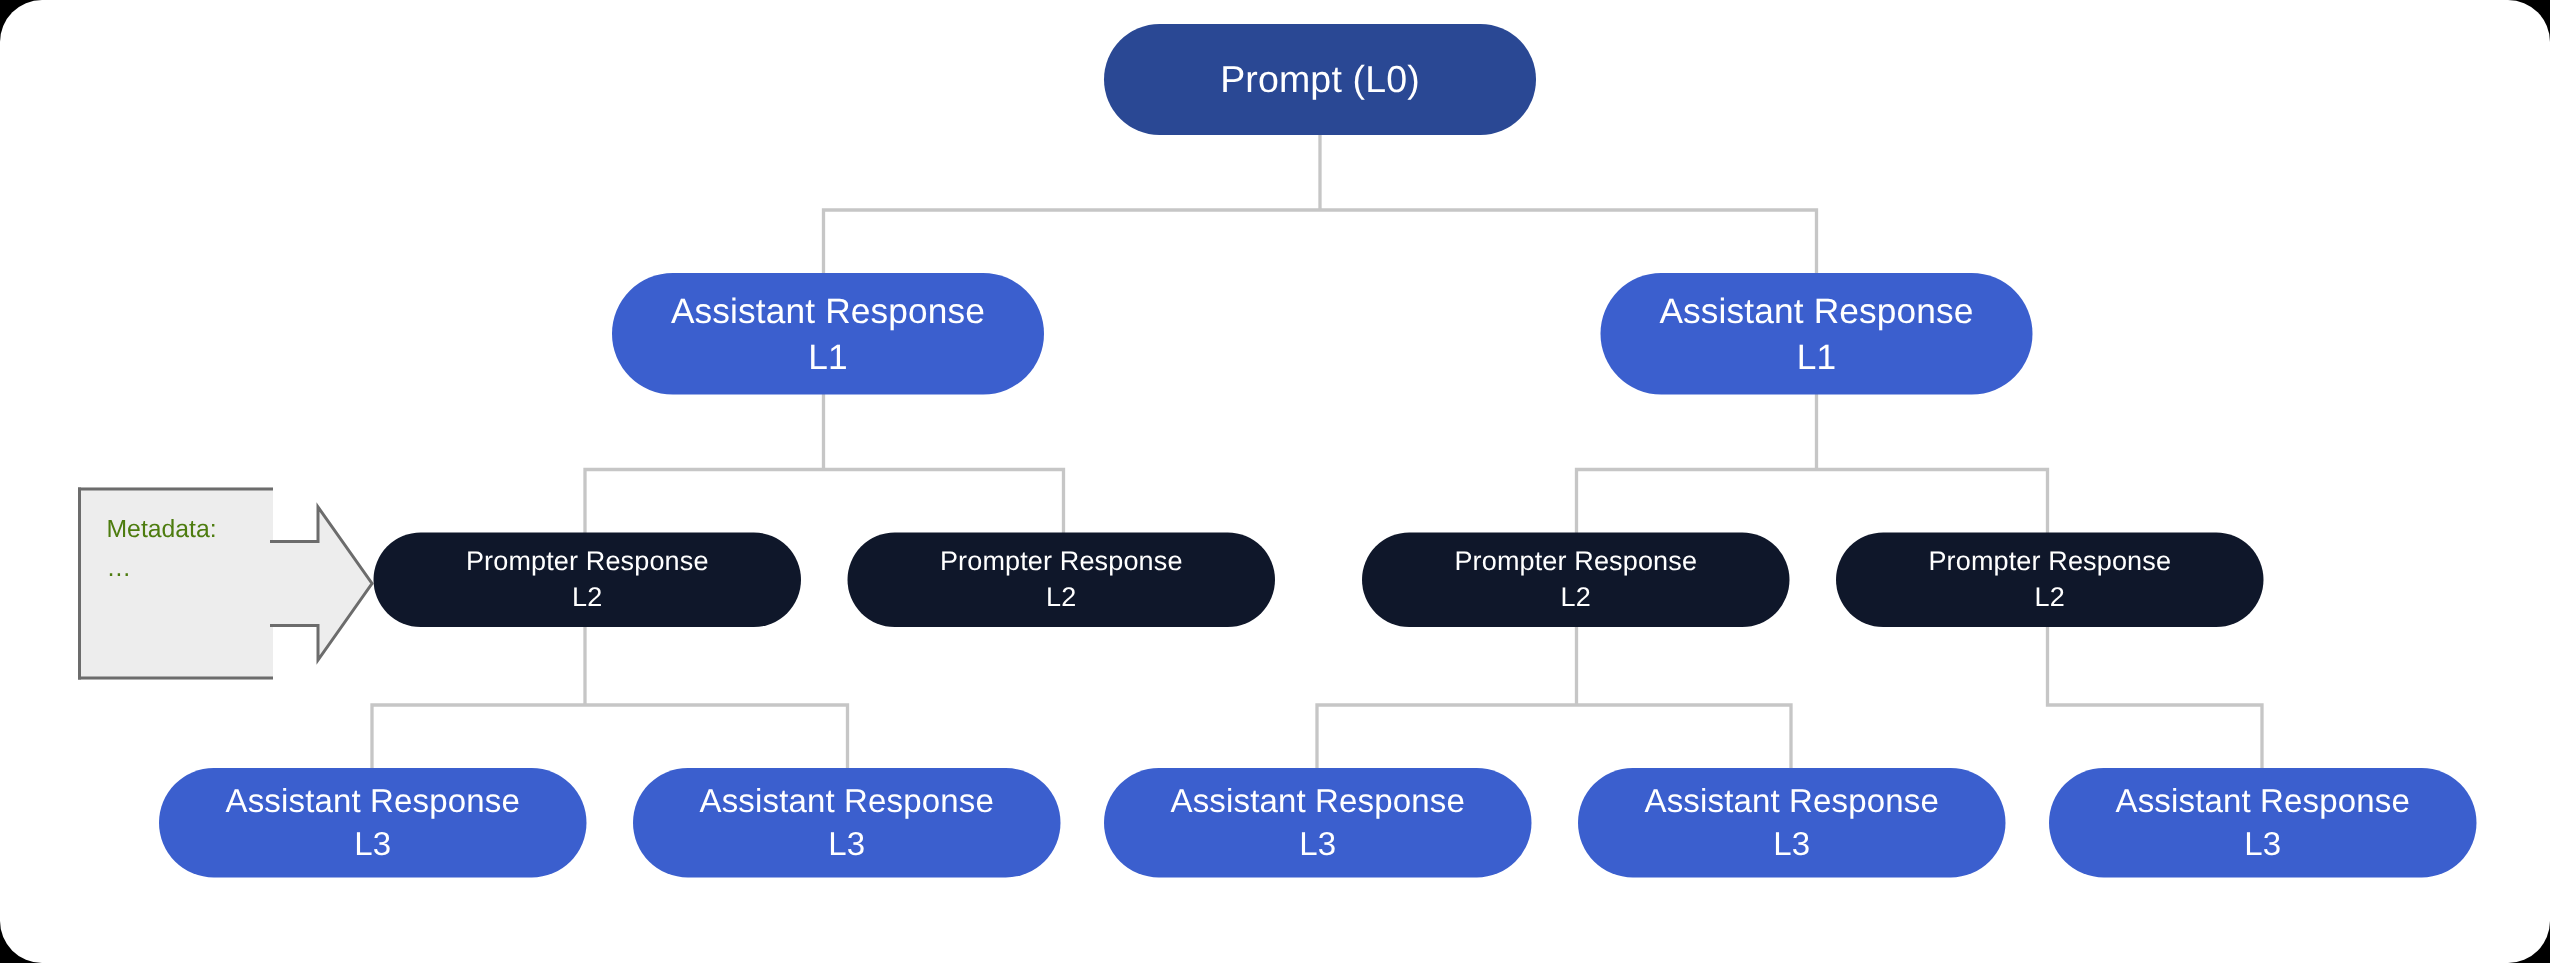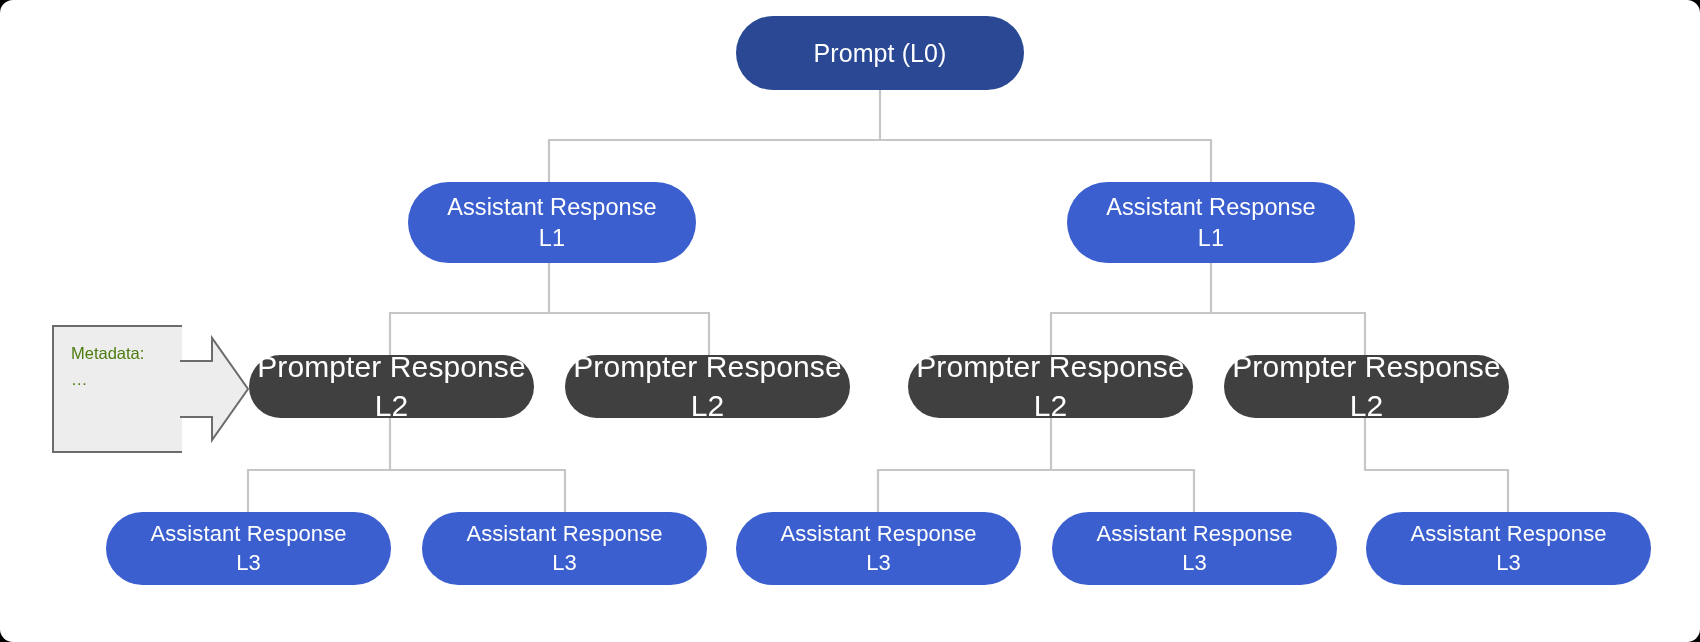--- a/index.html
+++ b/index.html
@@ -11,21 +11,21 @@
     width: 1700px;
     height: 642px;
     font-family: "Liberation Sans", sans-serif;
     overflow: hidden;
   }
   #canvas {
     position: relative;
     width: 1700px;
     height: 642px;
     background: #ffffff;
-    border-radius: 13px;
+    border-radius: 28px;
     overflow: hidden;
   }
   #edges {
     position: absolute;
     left: 0;
     top: 0;
     width: 1700px;
     height: 642px;
     pointer-events: none;
   }
@@ -45,22 +45,22 @@
   }
   .node-l0 {
     background: #2a4894;
     font-size: 25px;
   }
   .node-l1 {
     background: #3b5fce;
     font-size: 23.5px;
   }
   .node-l2 {
-    background: #404040;
-    font-size: 30px;
+    background: #0f172a;
+    font-size: 18px;
   }
   .node-l3 {
     background: #3b5fce;
     font-size: 22px;
   }
   #metadata-callout {
     position: absolute;
     left: 52px;
     top: 325px;
     width: 130px;

